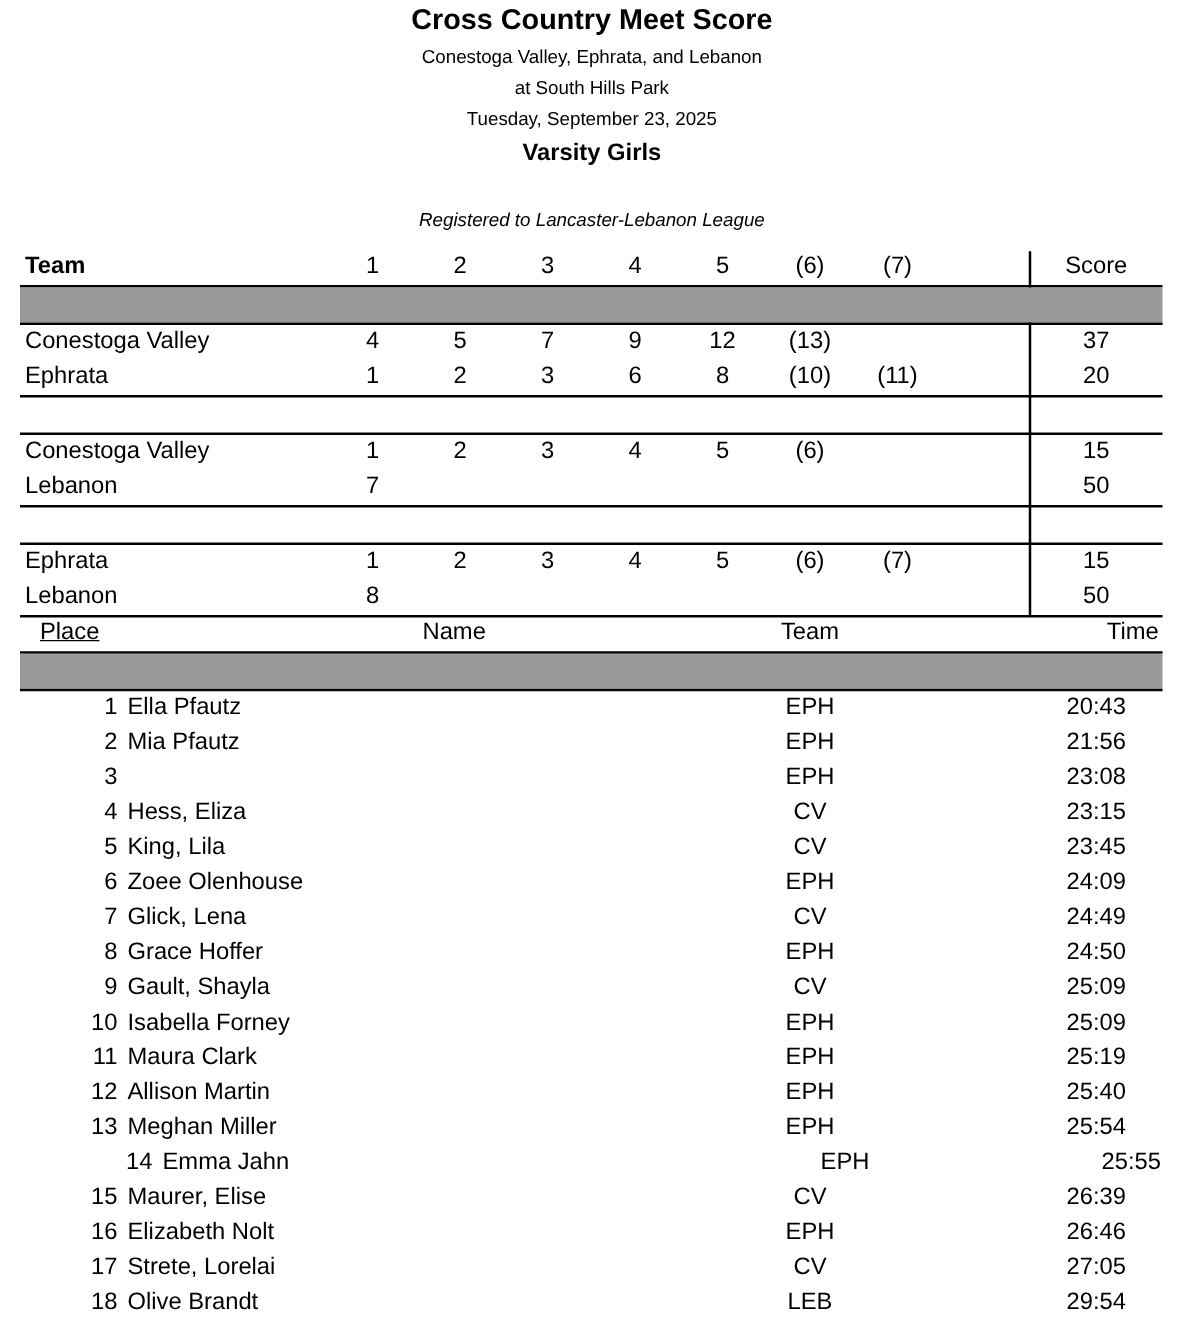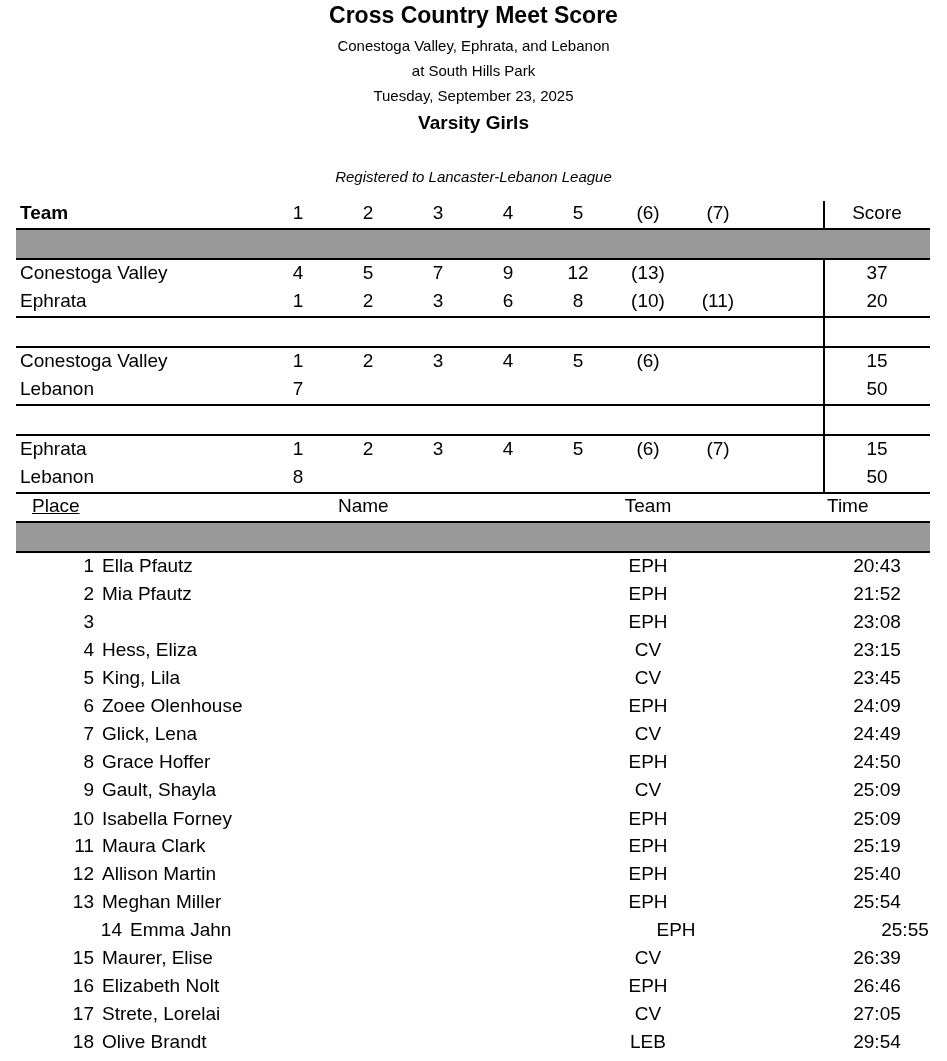--- a/index.html
+++ b/index.html
@@ -25,21 +25,21 @@
   .c-team { left: 20px; }
   .c-num { width: 60px; text-align: center; }
   .c1 { left: 268px; } .c2 { left: 338px; } .c3 { left: 408px; } .c4 { left: 478px; }
   .c5 { left: 548px; } .c6 { left: 618px; } .c7 { left: 688px; }
   .c-score { left: 827px; width: 100px; text-align: center; }
   .bold { font-weight: bold; }
 
   .r-place-h { left: 32px; text-decoration: underline; }
   .r-name-h { left: 294px; margin-left: 44px; }
   .r-team-h { left: 598px; width: 100px; text-align: center; }
-  .r-time-h { left: 827px; width: 100px; text-align: left; }
+  .r-time-h { left: 827px; width: 100px; text-align: right; }
 
   .r-place { left: 40px; width: 54px; text-align: right; }
   .r-name { left: 102px; }
   .r-team { left: 598px; width: 100px; text-align: center; }
   .r-time { left: 827px; width: 100px; text-align: center; }
 </style>
 </head>
 <body>
 
 <div class="hdr title">Cross Country Meet Score</div>
@@ -158,21 +158,21 @@
       <div class="row" style="top: 552px;">
         <span class="r-place">1</span>
         <span class="r-name">Ella Pfautz</span>
         <span class="r-team">EPH</span>
         <span class="r-time">20:43</span>
       </div>
       <div class="row" style="top: 580px;">
         <span class="r-place">2</span>
         <span class="r-name">Mia Pfautz</span>
         <span class="r-team">EPH</span>
-        <span class="r-time">21:52</span>
+        <span class="r-time">21:56</span>
       </div>
       <div class="row" style="top: 608px;">
         <span class="r-place">3</span>
         <span class="r-team">EPH</span>
         <span class="r-time">23:08</span>
       </div>
       <div class="row" style="top: 636px;">
         <span class="r-place">4</span>
         <span class="r-name">Hess, Eliza</span>
         <span class="r-team">CV</span>

